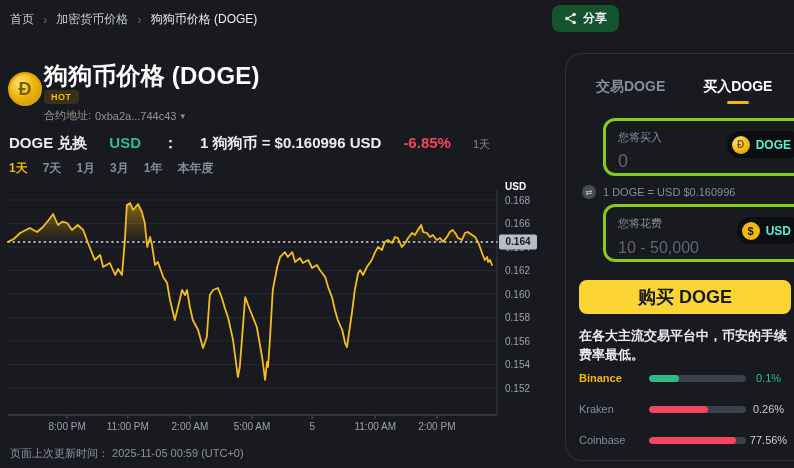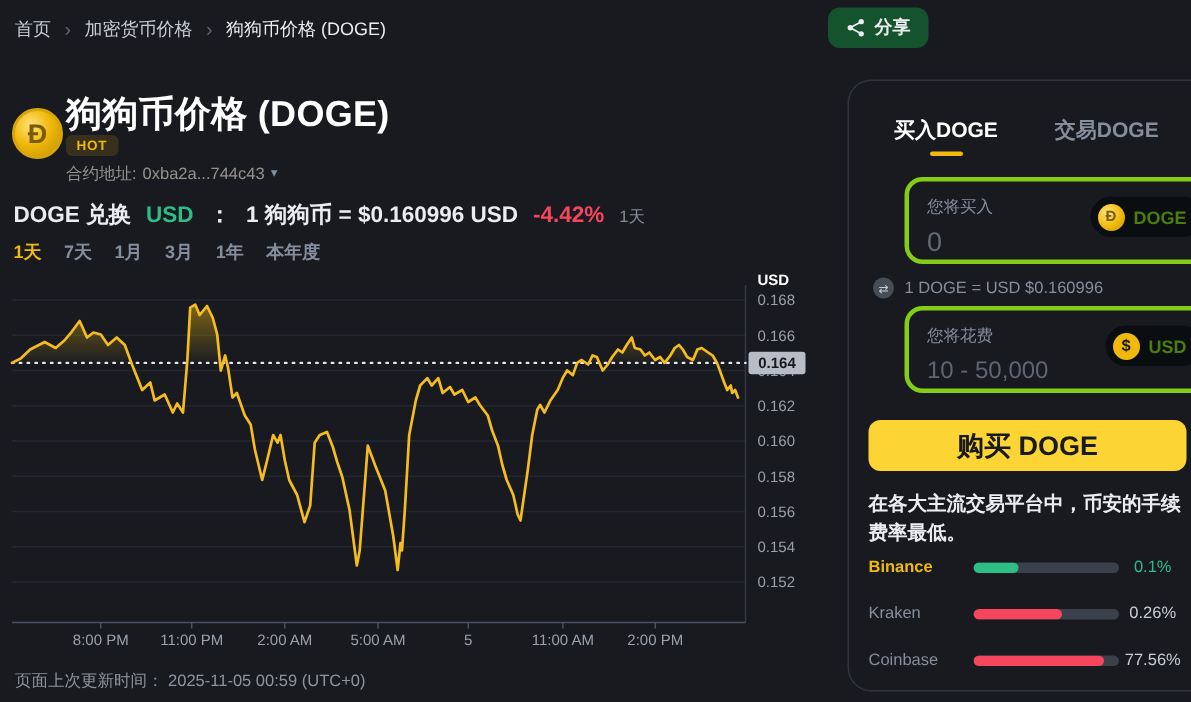--- a/index.html
+++ b/index.html
@@ -22,21 +22,21 @@
     background:radial-gradient(circle at 35% 32%, #ffe27a 0%, #f0b90b 45%, #c19006 100%);
     display:flex; align-items:center; justify-content:center; color:#7a5c00; font-weight:bold; font-size:18px;
     border:2px solid #d7a70a; }
   .page-title { position:absolute; left:44px; top:60px; font-size:24px; font-weight:bold; color:#ffffff; letter-spacing:.2px; }
   .hot-badge { position:absolute; left:44px; top:90px; background:rgba(240,185,11,.14); color:#f0b90b;
     font-size:9px; font-weight:bold; padding:2px 7px; border-radius:4px; letter-spacing:.5px; }
   .contract { position:absolute; left:44px; top:108px; font-size:11px; color:#96948a; display:flex; gap:4px; align-items:center; cursor:pointer; }
   .contract .caret { font-size:9px; color:#848e9c; }
 
   
-  .price-line { position:absolute; left:9px; top:134px; font-size:15px; font-weight:bold; color:#eaecef; display:flex; align-items:baseline; gap:10px; white-space:nowrap; }
+  .price-line { position:absolute; left:9px; top:134px; font-size:15px; font-weight:bold; color:#eaecef; display:flex; align-items:baseline; gap:22px; white-space:nowrap; }
   .green { color:#2ebd85; }
   .red { color:#f6465d; }
   .period { font-size:11px; font-weight:normal; color:#848e9c; }
 
   
   .range-tabs { position:absolute; left:9px; top:160px; display:flex; gap:15px; font-size:12px; color:#848e9c; font-weight:bold; }
   .range-tab { cursor:pointer; }
   .range-tab.active { color:#f0b90b; }
 
   
@@ -57,21 +57,21 @@
   .amount-box .label { font-size:11px; color:#848e9c; }
   .amount-box .value { font-size:18px; color:#636b74; margin-top:6px; }
   .box-spend .value { font-size:16px; color:#5e6673; margin-top:8px; }
   .coin-chip { position:absolute; right:10px; top:10px; background:#0b0e11; border-radius:16px; height:27px;
     display:flex; align-items:center; gap:6px; padding:0 11px 0 5px; cursor:pointer; }
   .coin-chip .mini-doge { width:18px; height:18px; border-radius:50%;
     background:radial-gradient(circle at 35% 32%, #ffe27a 0%, #f0b90b 55%, #c19006 100%);
     display:flex; align-items:center; justify-content:center; font-size:10px; font-weight:bold; color:#7a5c00; }
   .coin-chip .mini-usd { width:18px; height:18px; border-radius:50%; background:#f0b90b;
     display:flex; align-items:center; justify-content:center; font-size:11px; font-weight:bold; color:#181a20; }
-  .coin-chip .chip-label { font-size:12px; font-weight:bold; color:#4d7c0f; }
+  .coin-chip .chip-label { font-size:12px; font-weight:bold; color:#5eead4; }
 
   .rate-row { position:absolute; left:16px; top:131px; display:flex; align-items:center; gap:7px; font-size:11px; color:#848e9c; }
   .rate-icon { width:14px; height:14px; border-radius:50%; background:#474d57; color:#c8cdd4; font-size:8px;
     display:flex; align-items:center; justify-content:center; }
 
   .buy-button { position:absolute; left:13px; top:226px; width:212px; height:34px; background:#fcd535; border:none;
     border-radius:8px; font-size:18px; font-weight:bold; color:#181a20; cursor:pointer;
     font-family:"Liberation Sans","DejaVu Sans",sans-serif; }
 
   .fee-note { position:absolute; left:13px; top:273px; width:214px; font-size:13px; font-weight:bold; color:#eaecef; line-height:1.45; }
@@ -113,21 +113,21 @@
     <span>合约地址:</span>
     <span>0xba2a...744c43</span>
     <span class="caret">▾</span>
   </div>
 
   <div class="price-line">
     <span>DOGE 兑换</span>
     <span class="green">USD</span>
     <span>：</span>
     <span>1 狗狗币 = $0.160996 USD</span>
-    <span class="red">-4.42%</span>
+    <span class="red">-6.85%</span>
     <span class="period">1天</span>
   </div>
 
   <div class="range-tabs">
     <span class="range-tab active">1天</span>
     <span class="range-tab">7天</span>
     <span class="range-tab">1月</span>
     <span class="range-tab">3月</span>
     <span class="range-tab">1年</span>
     <span class="range-tab">本年度</span>
@@ -187,22 +187,22 @@
       </svg>
   </div>
 
   <div class="footer-note">
     <span>页面上次更新时间：</span>
     <span>2025-11-05 00:59 (UTC+0)</span>
   </div>
 
   <div class="buy-card">
     <div class="buy-tabs">
+      <span class="buy-tab">交易DOGE</span>
       <span class="buy-tab active">买入DOGE</span>
-      <span class="buy-tab">交易DOGE</span>
     </div>
 
     <div class="amount-box" style="top:64px;">
       <div class="label">您将买入</div>
       <div class="value">0</div>
       <div class="coin-chip">
         <span class="mini-doge">Ð</span>
         <span class="chip-label">DOGE</span>
       </div>
     </div>

